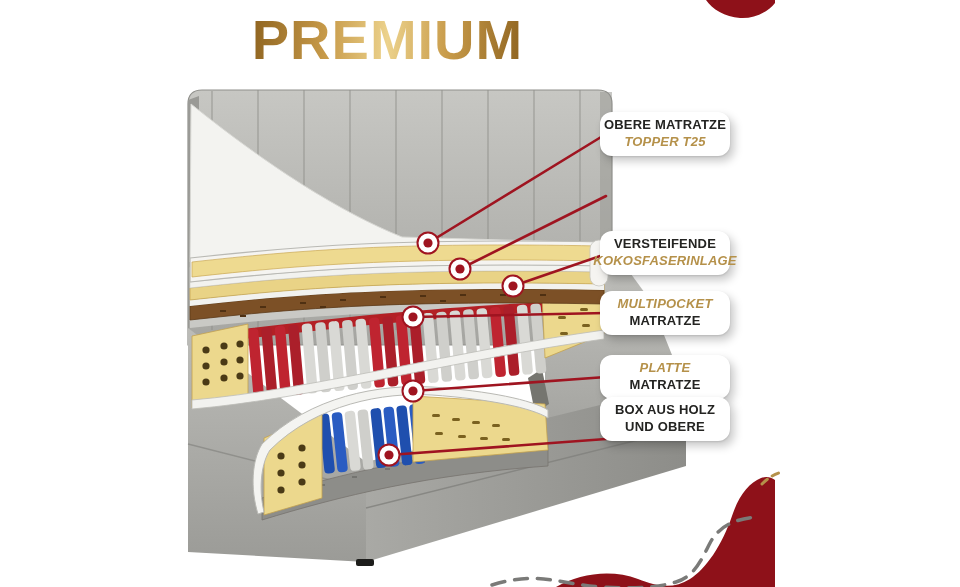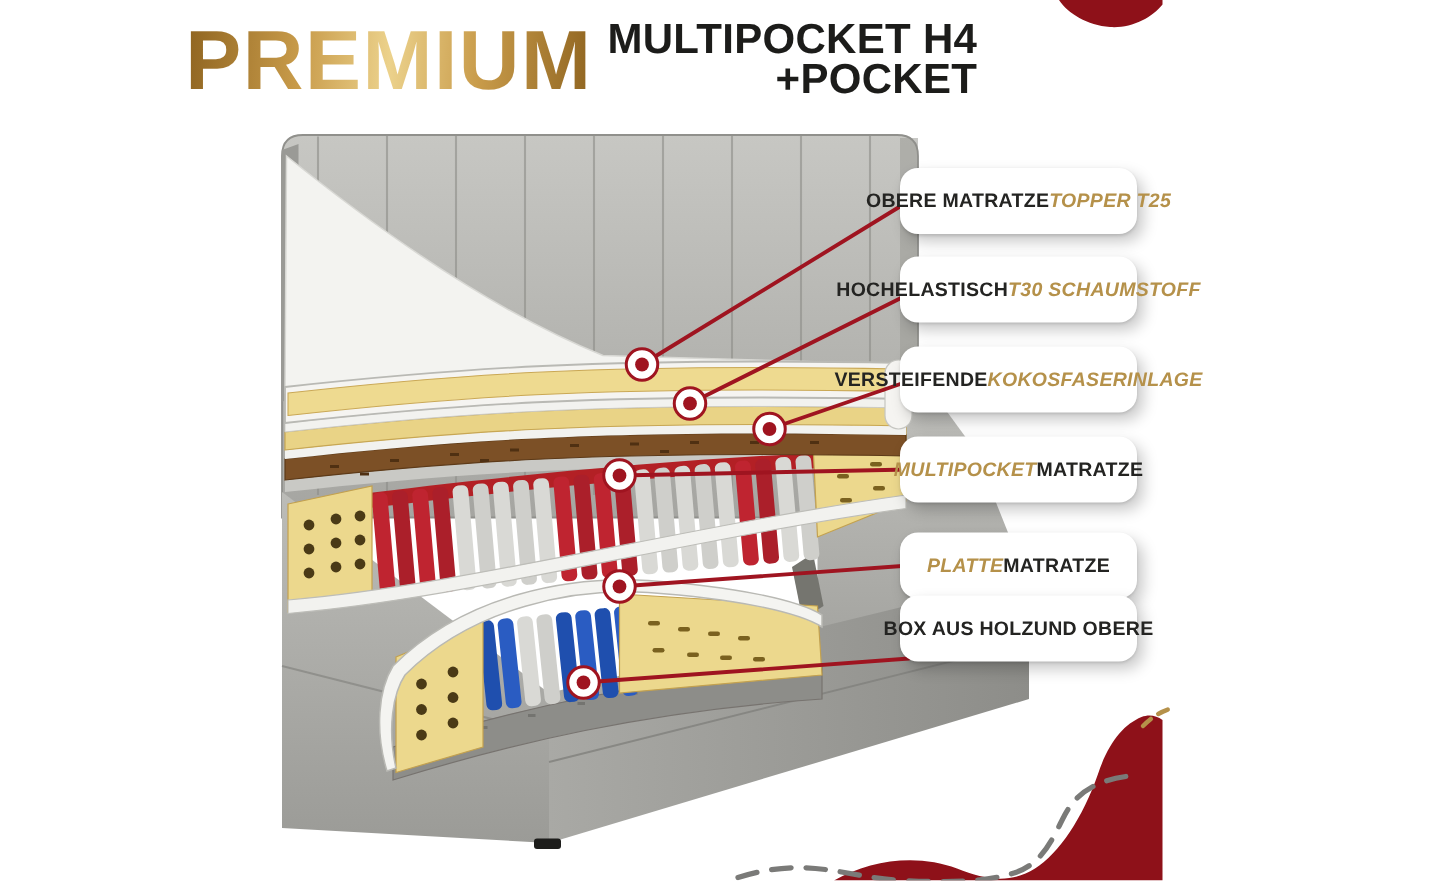--- a/index.html
+++ b/index.html
@@ -21,24 +21,24 @@
     background:linear-gradient(94deg,#8f6420 0%,#c89b4a 28%,#ecd28c 50%,#c89b4a 72%,#8f6420 100%);
     -webkit-background-clip:text;background-clip:text;color:transparent;
   }
   .title-sub{
     display:flex;flex-direction:column;justify-content:center;
     font-size:28px;font-weight:bold;color:#1c1c1a;line-height:0.95;letter-spacing:0.2px;
   }
 
   
   .callout{
-    position:absolute;left:600px;width:158px;height:44px;z-index:3;
+    position:absolute;left:600px;width:130px;height:44px;z-index:3;
     background:#ffffff;border-radius:12px;
     box-shadow:4px 5px 10px rgba(0,0,0,0.22), 0 1px 2px rgba(0,0,0,0.12);
-    display:flex;flex-direction:row;justify-content:center;align-items:center;
+    display:flex;flex-direction:column;justify-content:center;align-items:center;
     text-align:center;
   }
   .callout span{display:block;font-size:13px;font-weight:bold;letter-spacing:0.2px;line-height:1.3;white-space:nowrap;}
   .l-dark{color:#242422;}
   .l-gold{color:#b5914a;font-style:italic;}
 </style>
 </head>
 <body>
 
 <div class="stage">
@@ -277,34 +277,26 @@
         </g>
       <g>
           <circle cx="389" cy="455" r="10.5" fill="#ffffff" stroke="#9f1420" stroke-width="2"></circle>
           <circle cx="389" cy="455" r="4.6" fill="#9f1420"></circle>
         </g>
     </g>
   </svg>
 
   <div class="title-wrap">
     <div class="title-premium">PREMIUM</div>
-    <div class="title-sub">
-      <span>MULTIPOCKET H4</span>
-      <span>+POCKET</span>
-    </div>
   </div>
 
   <div class="callout" style="top:112px">
     <span class="l-dark">OBERE MATRATZE</span>
     <span class="l-gold">TOPPER T25</span>
   </div>
-  <div class="callout" style="top:171px">
-    <span class="l-dark">HOCHELASTISCH</span>
-    <span class="l-gold">T30 SCHAUMSTOFF</span>
-  </div>
   <div class="callout" style="top:231px">
     <span class="l-dark">VERSTEIFENDE</span>
     <span class="l-gold">KOKOSFASERINLAGE</span>
   </div>
   <div class="callout" style="top:291px">
     <span class="l-gold">MULTIPOCKET</span>
     <span class="l-dark">MATRATZE</span>
   </div>
   <div class="callout" style="top:355px">
     <span class="l-gold">PLATTE</span>

